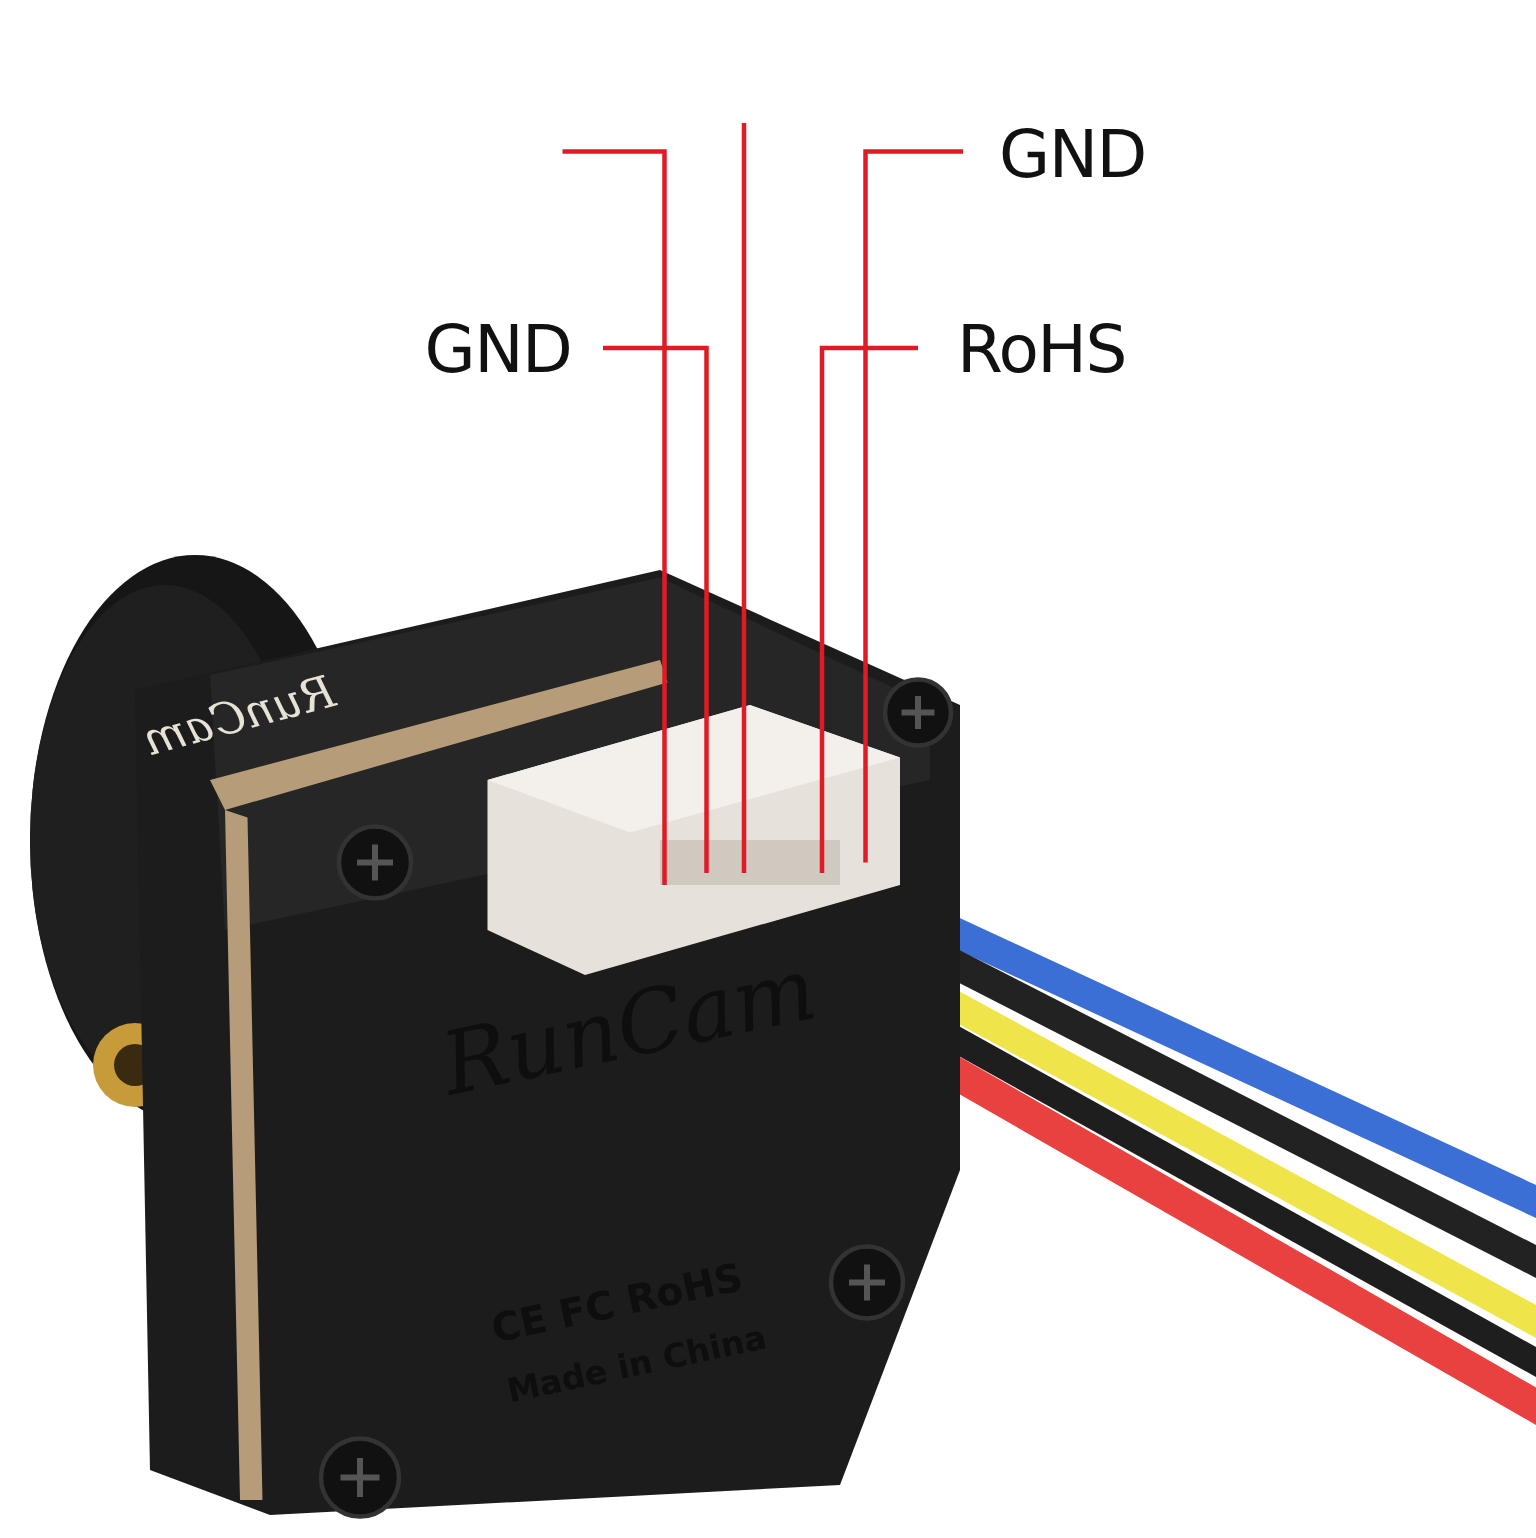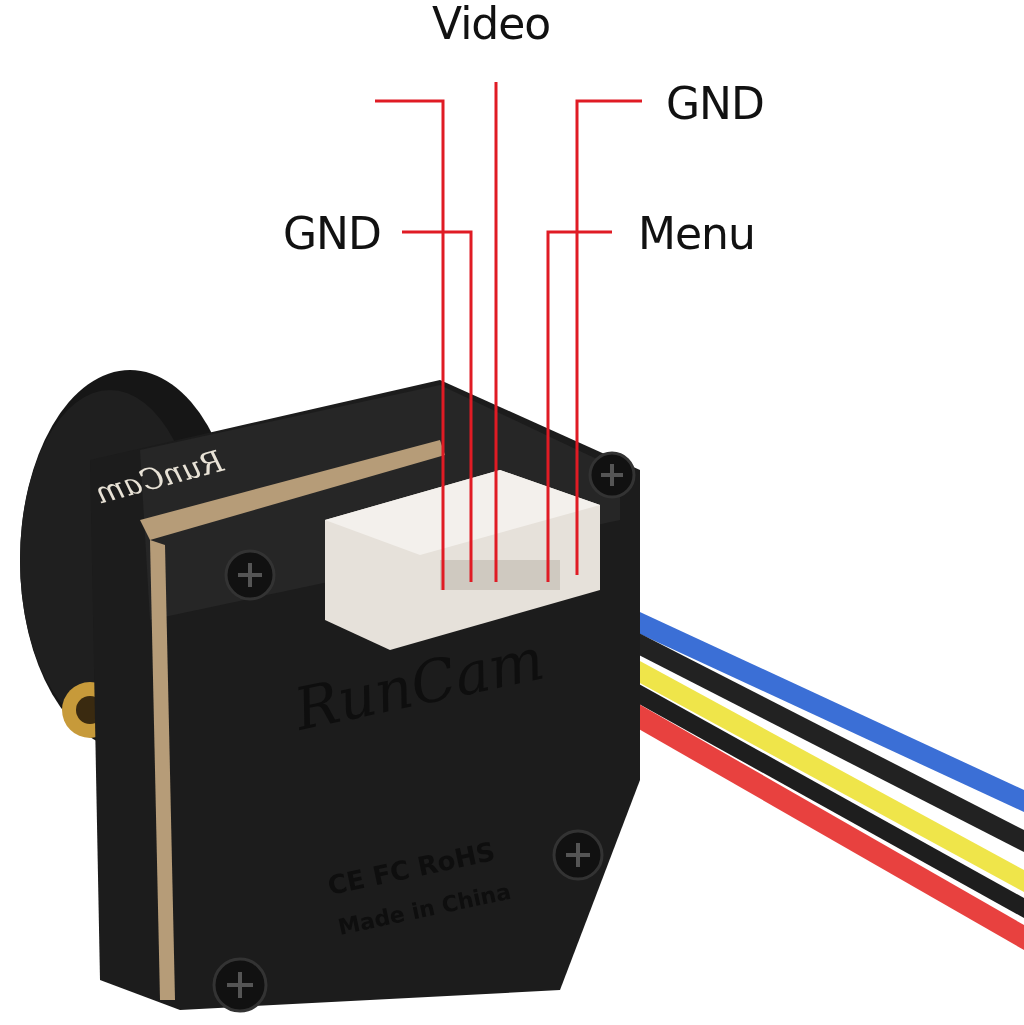--- a/index.html
+++ b/index.html
@@ -62,17 +62,16 @@
 
     <g stroke="#e01b24" stroke-width="3" fill="none">
       <path d="M375 101 H443 V590"></path>
       <path d="M402 232 H471 V582"></path>
       <path d="M496 82 V582"></path>
       <path d="M612 232 H548 V582"></path>
       <path d="M642 101 H577 V575"></path>
     </g>
   </svg>
 
-  <div class="lbl" style="left:432px; top:2px;">Video</div>
   <div class="lbl" style="left:666px; top:82px;">GND</div>
   <div class="lbl" style="left:283px; top:212px;">GND</div>
-  <div class="lbl" style="left:638px; top:212px;">Menu</div>
+  <div class="lbl" style="left:638px; top:212px;">RoHS</div>
 </div>
 
 </body></html>

